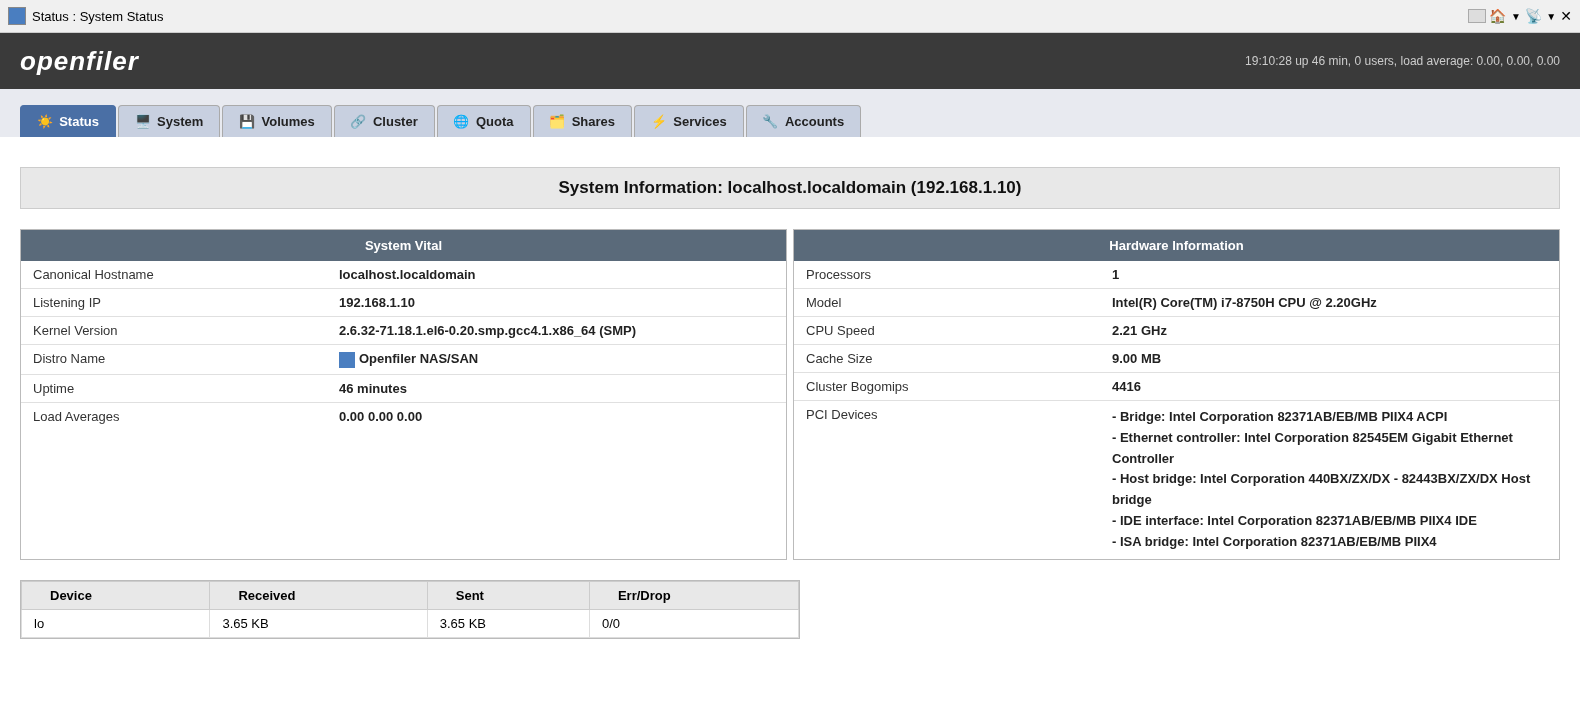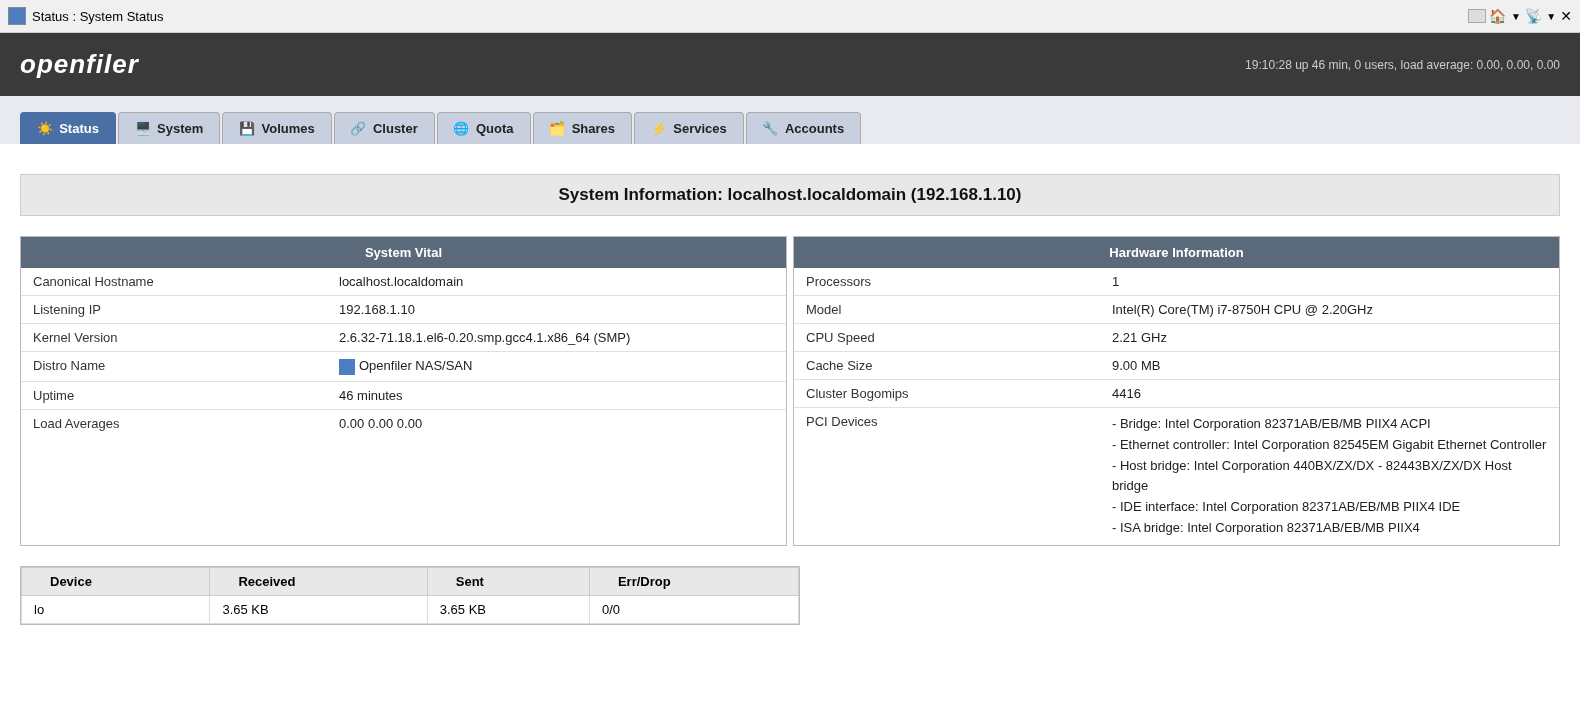--- a/index.html
+++ b/index.html
@@ -14,21 +14,21 @@
       align-items: center;
       padding: 16px 8px;
       justify-content: space-between;
     }
     #titlebar-left { display: flex; align-items: center; gap: 6px; }
     #titlebar-right { display: flex; align-items: center; gap: 4px; }
 
     
     #topbar {
       background: #3a3a3a;
-      height: 63px;
+      height: 56px;
       display: flex;
       align-items: center;
       justify-content: space-between;
       padding: 0 20px;
     }
     #logo {
       color: #fff;
       font-size: 26px;
       font-weight: bold;
       font-style: italic;
@@ -112,20 +112,21 @@
     }
 
     .info-table {
       width: 100%;
       border-collapse: collapse;
     }
     .info-table tr td {
       padding: 6px 12px;
       border-bottom: 1px solid #e0e0e0;
       vertical-align: top;
+      font-weight: bold;
     }
     .info-table tr td:first-child {
       color: #333;
       font-weight: normal;
       width: 40%;
       white-space: nowrap;
     }
     .info-table tr td:last-child {
       color: #222;
     }

